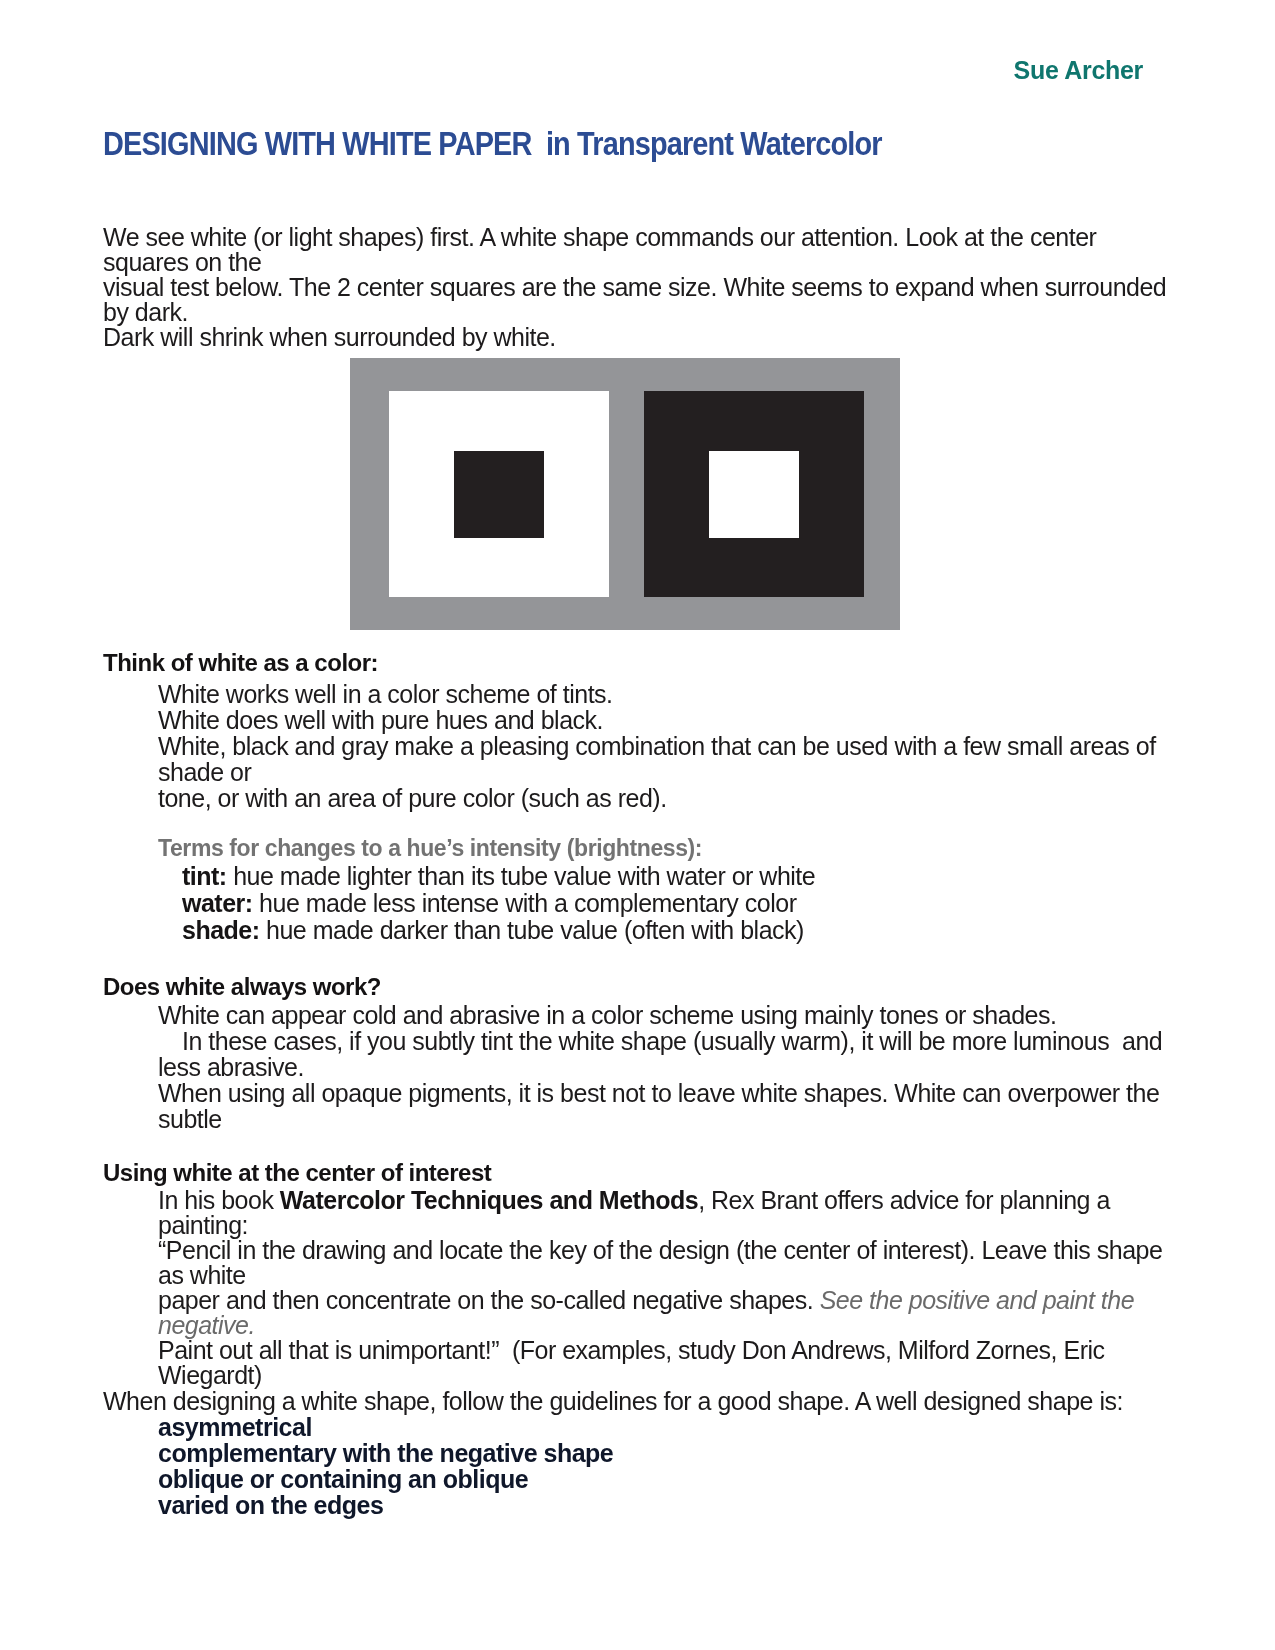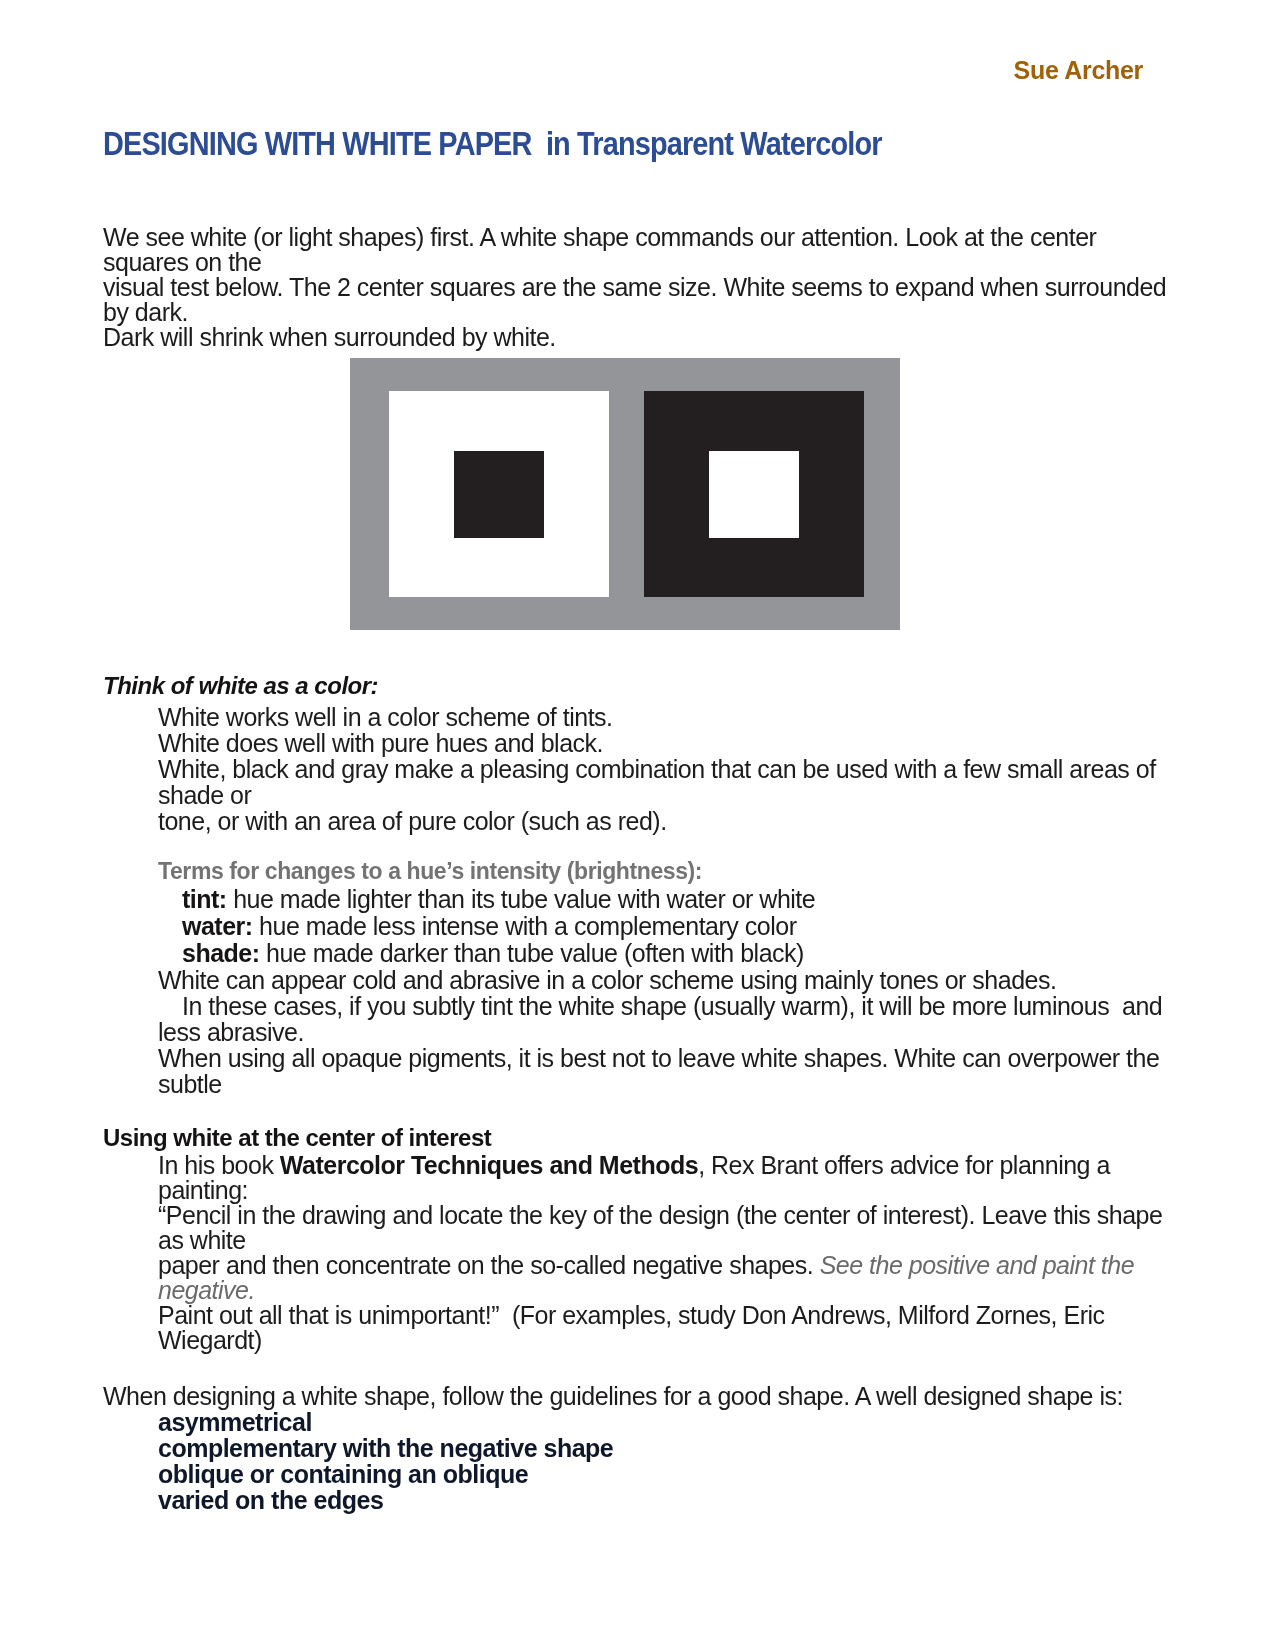--- a/index.html
+++ b/index.html
@@ -15,21 +15,21 @@
     color: #1d1b1c;
     overflow: hidden;
   }
   .author {
     margin-top: 55px;
     text-align: right;
     padding-right: 29px;
     font-size: 25px;
     line-height: 30px;
     font-weight: bold;
-    color: #a16207;
+    color: #0f766e;
     letter-spacing: -0.3px;
   }
   .title {
     margin: 37px 0 0 0;
     font-size: 34px;
     line-height: 42px;
     font-weight: bold;
     color: #2c4c93;
     letter-spacing: -1px;
     white-space: pre-wrap;
@@ -65,33 +65,33 @@
   .center-sq.dark  { background: #231f20; }
   .center-sq.white { background: #ffffff; }
   .after-figure { margin-top: 50px; }
   h2 {
     margin: 0;
     font-size: 24px;
     font-weight: bold;
     color: #141213;
     letter-spacing: -0.5px;
   }
-  .h-think { margin-top: 38px; line-height: 36px; font-style: italic; }
+  .h-think { margin-top: 15px; line-height: 36px; }
   .h-terms {
     margin-top: 23px;
     font-size: 23px;
     line-height: 29px;
     letter-spacing: -0.4px;
     padding-left: 55px;
     color: #737373;
   }
   .h-does  { margin-top: 28px; line-height: 30px; }
   .h-using { margin-top: 26px; line-height: 30px; }
   .terms .line { line-height: 27px; }
-  .guidelines-intro { margin-top: 30px; }
+  .guidelines-intro { }
   b.inline-label, b.book { font-weight: bold; color: #161415; }
   i.muted { font-style: italic; color: #6a6a6a; text-align: center; }
   .bold-item { font-weight: bold; color: #0f172a; }
 </style>
 </head>
 <body>
 
 <div class="page">
 
   <div class="author">Sue Archer</div>
@@ -122,20 +122,21 @@
     <div class="line ind1">tone, or with an area of pure color (such as red).</div>
   </div>
 
   <h2 class="h-terms">Terms for changes to a hue’s intensity (brightness):</h2>
   <div class="body-text terms">
     <div class="line ind2"><b class="inline-label">tint:</b><span> hue made lighter than its tube value with water or white</span></div>
     <div class="line ind2"><b class="inline-label">water:</b><span> hue made less intense with a complementary color</span></div>
     <div class="line ind2"><b class="inline-label">shade:</b><span> hue made darker than tube value (often with black)</span></div>
   </div>
 
+  <h2 class="h-does">Does white always work?</h2>
   <div class="body-text">
     <div class="line ind1">White can appear cold and abrasive in a color scheme using mainly tones or shades.</div>
     <div class="line ind2">In these cases, if you subtly tint the white shape (usually warm), it will be more luminous  and</div>
     <div class="line ind1">less abrasive.</div>
     <div class="line ind1">When using all opaque pigments, it is best not to leave white shapes. White can overpower the subtle</div>
   </div>
 
   <h2 class="h-using">Using white at the center of interest</h2>
   <div class="body-text lh25">
     <div class="line ind1"><span>In his book </span><b class="book">Watercolor Techniques and Methods</b><span>, Rex Brant offers advice for planning a painting:</span></div>

